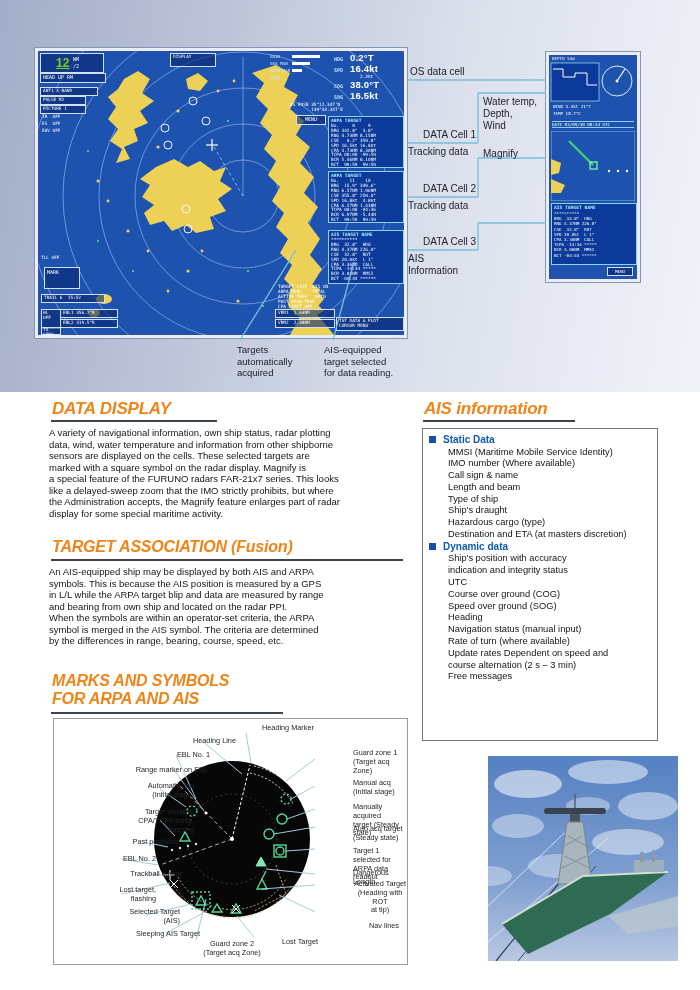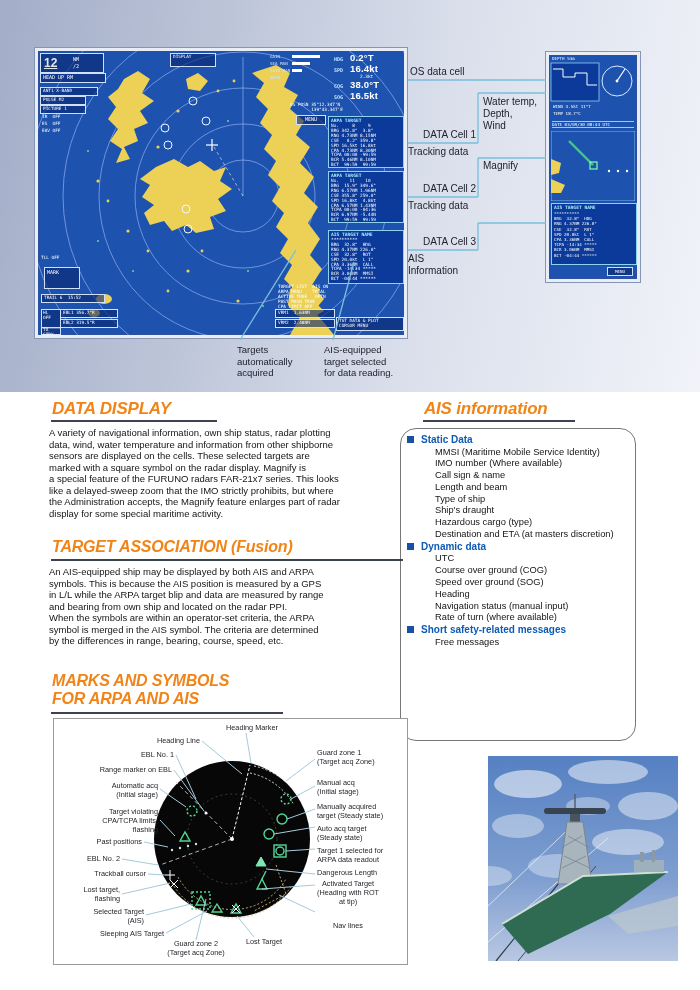--- a/index.html
+++ b/index.html
@@ -25,24 +25,24 @@
   .cap{font:9.5px/11.5px "Liberation Sans",sans-serif;color:#20222e;white-space:pre-line;}
   
   .heading{font:italic 900 17px/19px "Liberation Sans",sans-serif;color:#f08418;letter-spacing:-.2px;}
   .heading2{font:italic 900 16px/18px "Liberation Sans",sans-serif;color:#f08418;letter-spacing:-.2px;}
   .rule{background:#3c4250;height:2px;}
   .body-text{font:9.5px/11.5px "Liberation Sans",sans-serif;color:#141414;white-space:pre-line;}
   
   #ais-box{border:1.5px solid #777;background:#fff;padding:5px 0 0 6px;}
   .ais-header{font:bold 10px/12.5px "Liberation Sans",sans-serif;color:#0e5ab4;}
   .bullet{display:inline-block;width:7px;height:7px;background:#1850a8;margin-right:7px;}
-  .ais-item{font:9.3px/11.8px "Liberation Sans",sans-serif;color:#141414;margin-left:28px;white-space:pre-line;}
+  .ais-item{font:9.3px/11.8px "Liberation Sans",sans-serif;color:#141414;margin-left:19px;white-space:pre-line;}
   
   #diagram-box{border:1px solid #9a9a9a;background:#fff;}
-  .dlabel{font:7.3px/8.8px "Liberation Sans",sans-serif;color:#26262c;white-space:pre-line;}
+  .dlabel{font:7.3px/8.8px "Liberation Sans",sans-serif;color:#26262c;white-space:pre-line;margin-left:36px;}
   .dl-r{text-align:right;}
   
   .s-t{font:4.2px/5.2px "DejaVu Sans Mono",monospace;color:#fff;white-space:pre;}
   
   #photo{box-shadow:inset 0 0 16px 12px #fff;}
 </style>
 </head>
 <body>
 
 <div id="page">
@@ -104,21 +104,21 @@
         <circle cx="50" cy="100" r="1"></circle>
           <circle cx="95" cy="220" r="1"></circle>
           <circle cx="210" cy="220" r="1"></circle>
         <circle cx="60" cy="190" r="1"></circle>
           <circle cx="190" cy="70" r="1"></circle>
           <circle cx="225" cy="255" r="1"></circle>
       </g>
     </svg>
 
     <div class="abs rbox" style="left:2px;top:2px;width:62px;height:18px;">
-      <span class="abs" style="left:3px;top:1px;font:bold 12px/16px 'Liberation Sans',sans-serif;color:#e5e5e5;text-decoration:underline;">12</span>
+      <span class="abs" style="left:15px;top:1px;font:bold 12px/16px 'Liberation Sans',sans-serif;color:#84cc16;text-decoration:underline;">12</span>
       <span class="abs t6" style="left:32px;top:2px;">NM</span>
       <span class="abs t6" style="left:32px;top:9px;">/2</span>
     </div>
     <div class="abs rbox t6" style="left:2px;top:22px;width:62px;height:8px;padding-left:2px;">HEAD UP RM</div>
     <div class="abs rbox t" style="left:132px;top:2px;width:40px;height:10px;padding:1px 2px;">DISPLAY</div>
 
     <div class="abs rbox t" style="left:2px;top:36px;width:52px;padding:1px 2px;">ANT1 X-BAND</div>
     <div class="abs rbox t" style="left:2px;top:45px;width:40px;padding:1px 2px;">PULSE M2</div>
     <div class="abs rbox t" style="left:2px;top:54px;width:40px;padding:1px 2px;">PICTURE 1</div>
     <div class="abs t" style="left:4px;top:64px;">IR  OFF</div>
@@ -277,21 +277,21 @@
       <path d="M333,340 L354,262"></path>
     </g>
   </svg>
 
   <div class="abs lbl" style="left:410px;top:66px;">OS data cell</div>
   <div class="abs lbl" style="left:483px;top:96px;">Water temp,
 Depth,
 Wind</div>
   <div class="abs lbl" style="left:423px;top:129px;">DATA Cell 1</div>
   <div class="abs lbl" style="left:408px;top:146px;">Tracking data</div>
-  <div class="abs lbl" style="left:483px;top:160px;">Magnify</div>
+  <div class="abs lbl" style="left:483px;top:148px;">Magnify</div>
   <div class="abs lbl" style="left:423px;top:183px;">DATA Cell 2</div>
   <div class="abs lbl" style="left:408px;top:200px;">Tracking data</div>
   <div class="abs lbl" style="left:423px;top:236px;">DATA Cell 3</div>
   <div class="abs lbl" style="left:408px;top:253px;">AIS
 Information</div>
   <div class="abs cap" style="left:237px;top:344px;">Targets
 automatically
 acquired</div>
   <div class="abs cap" style="left:324px;top:344px;">AIS-equipped
 target selected
@@ -303,38 +303,41 @@
 data, wind, water temperature and information from other shipborne
 sensors are displayed on the cells. These selected targets are
 marked with a square symbol on the radar display. Magnify is
 a special feature of the FURUNO radars FAR-21x7 series. This looks
 like a delayed-sweep zoom that the IMO strictly prohibits, but where
 the Administration accepts, the Magnify feature enlarges part of radar
 display for some special maritime activity.</div>
 
   <div class="abs heading" style="left:424px;top:399px;">AIS information</div>
   <div class="abs rule" style="left:423px;top:420px;width:152px;"></div>
-  <div class="abs" id="ais-box" style="left:400px;top:428px;width:228px;height:306px;border-radius:16px;">
+  <div class="abs" id="ais-box" style="left:422px;top:428px;width:228px;height:306px;">
     <div class="ais-header"><span class="bullet"></span><span>Static Data</span></div>
     <div class="ais-item">MMSI (Maritime Mobile Service Identity)</div>
     <div class="ais-item">IMO number (Where available)</div>
     <div class="ais-item">Call sign &amp; name</div>
     <div class="ais-item">Length and beam</div>
     <div class="ais-item">Type of ship</div>
     <div class="ais-item">Ship's draught</div>
     <div class="ais-item">Hazardous cargo (type)</div>
     <div class="ais-item">Destination and ETA (at masters discretion)</div>
     <div class="ais-header"><span class="bullet"></span><span>Dynamic data</span></div>
+    <div class="ais-item">Ship's position with accuracy
+indication and integrity status</div>
     <div class="ais-item">UTC</div>
     <div class="ais-item">Course over ground (COG)</div>
     <div class="ais-item">Speed over ground (SOG)</div>
     <div class="ais-item">Heading</div>
     <div class="ais-item">Navigation status (manual input)</div>
     <div class="ais-item">Rate of turn (where available)</div>
-    <div class="ais-header"><span class="bullet"></span><span>Short safety-related messages</span></div>
+    <div class="ais-item">Update rates Dependent on speed and
+course alternation (2 s – 3 min)</div>
     <div class="ais-item">Free messages</div>
   </div>
 
   <div class="abs heading2" style="left:52px;top:538px;">TARGET ASSOCIATION (Fusion)</div>
   <div class="abs rule" style="left:51px;top:559px;width:352px;"></div>
   <div class="abs heading2" style="left:52px;top:672px;">MARKS AND SYMBOLS</div>
 
   <div class="abs body-text" style="left:49px;top:566px;width:362px;">An AIS-equipped ship may be displayed by both AIS and ARPA
 symbols. This is because the AIS position is measured by a GPS
 in L/L while the ARPA target blip and data are measured by range

